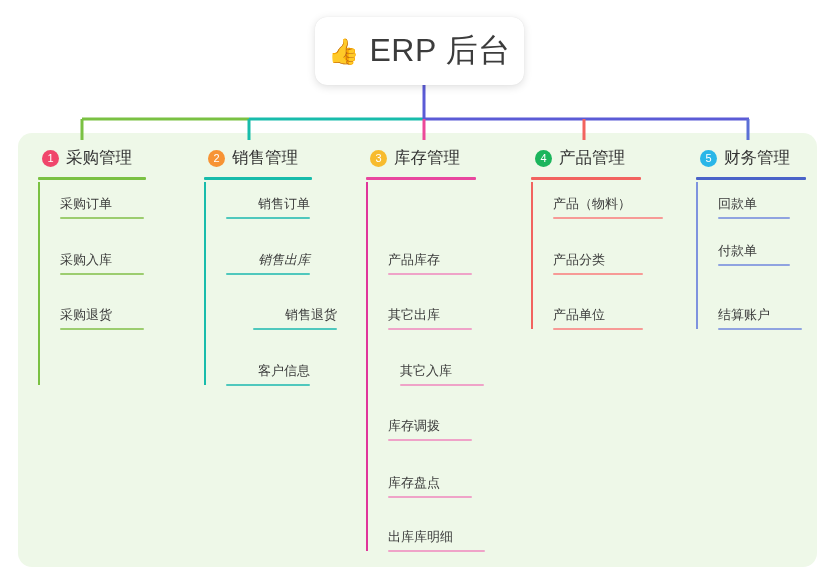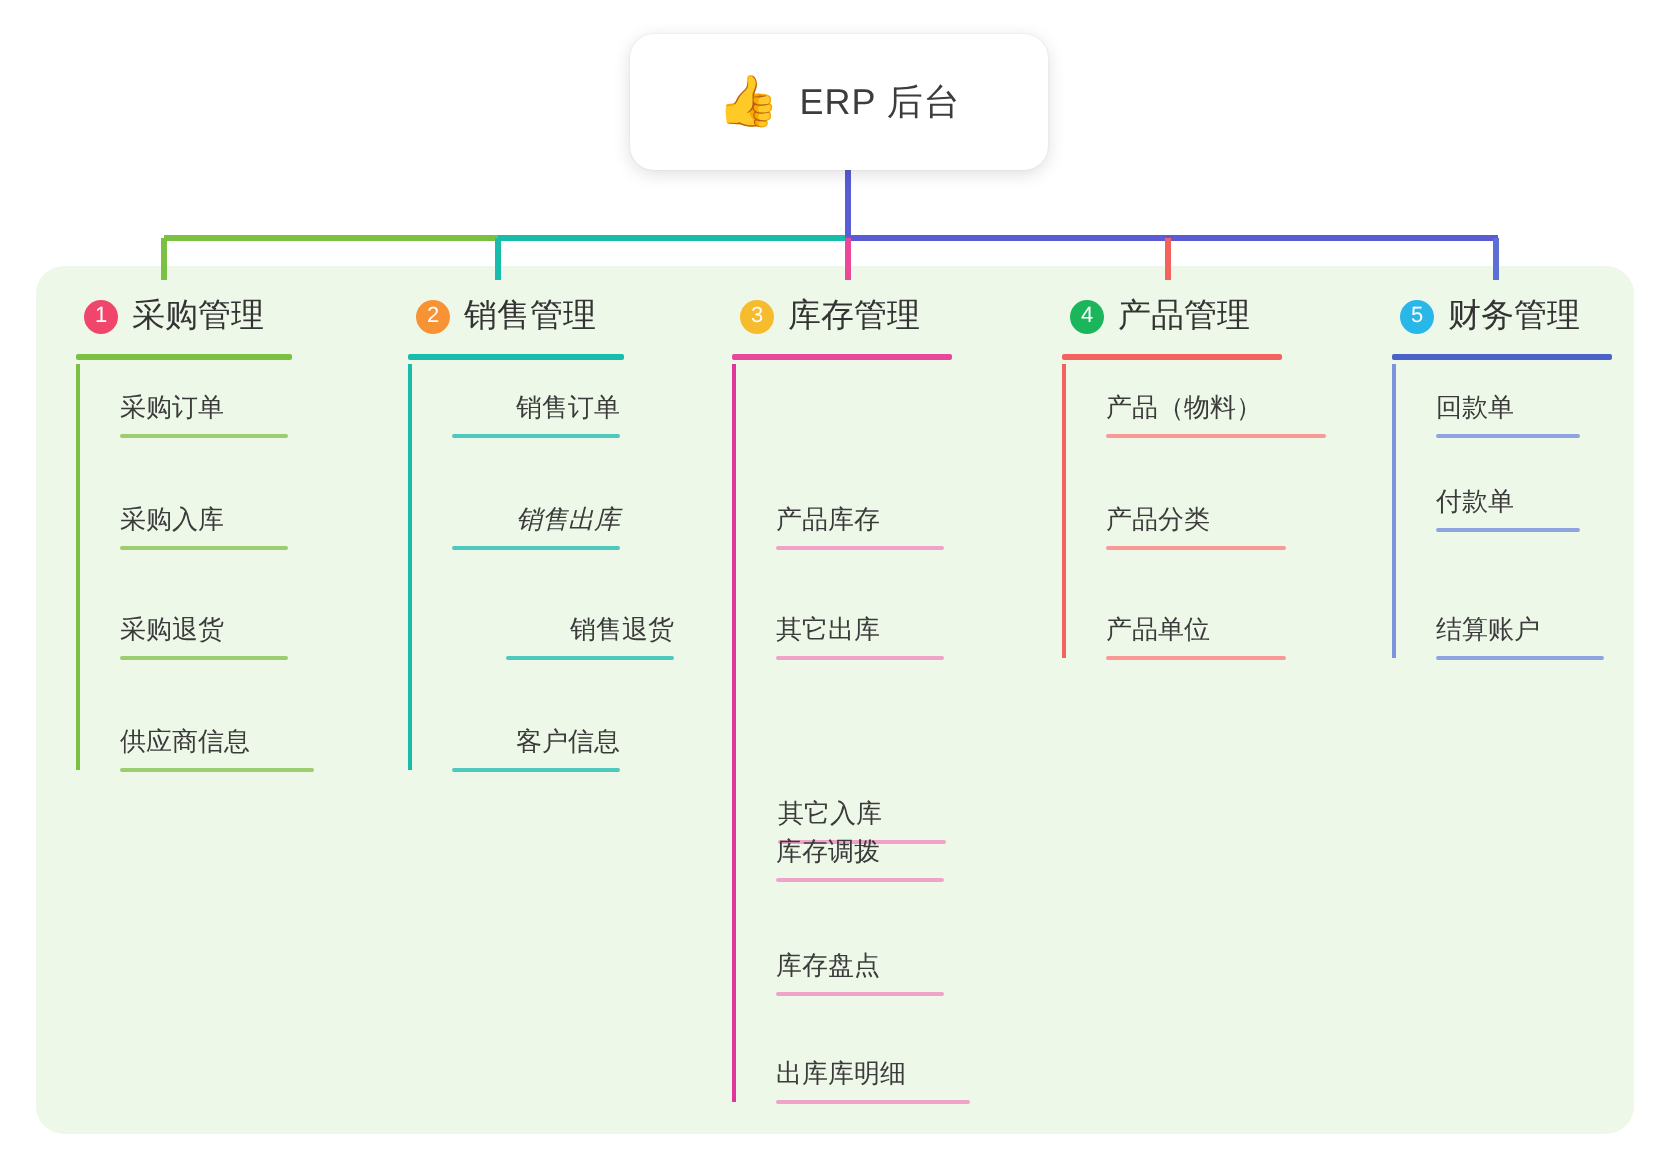--- a/index.html
+++ b/index.html
@@ -16,21 +16,21 @@
     position: absolute; left: 315px; top: 17px;
     width: 209px; height: 68px;
     background: #ffffff;
     border-radius: 12px;
     box-shadow: 0 2px 9px rgba(0,0,0,0.13), 0 0 1px rgba(0,0,0,0.10);
     display: flex; align-items: center; justify-content: center;
     gap: 10px;
   }
   .root-emoji { font-size: 25px; line-height: 1; }
   .root-title {
-    font-size: 18px; color: #3c3c3c; letter-spacing: 0.5px;
+    font-size: 32px; color: #3c3c3c; letter-spacing: 0.5px;
     white-space: nowrap;
   }
 
   
   .panel {
     position: absolute; left: 18px; top: 133px;
     width: 799px; height: 434px;
     background: #eef8e8;
     border-radius: 14px;
   }
@@ -96,24 +96,20 @@
             <div class="leaf-rule" style="width: 84px; background: rgb(156, 205, 111);"></div>
           </div>
           <div class="leaf" style="position: absolute; left: 0px; top: 69.5px;">
             <span class="leaf-text">采购入库</span>
             <div class="leaf-rule" style="width: 84px; background: rgb(156, 205, 111);"></div>
           </div>
           <div class="leaf" style="position: absolute; left: 0px; top: 125px;">
             <span class="leaf-text">采购退货</span>
             <div class="leaf-rule" style="width: 84px; background: rgb(156, 205, 111);"></div>
           </div>
-          <div class="leaf" style="position: absolute; left: 0px; top: 180.5px;">
-            <span class="leaf-text">供应商信息</span>
-            <div class="leaf-rule" style="width: 97px; background: rgb(156, 205, 111);"></div>
-          </div>
         </div>
       </div>
       <div class="col" style="left: 204px;">
         <div class="col-head">
           <span class="badge" style="background: rgb(247, 147, 52);">2</span>
           <span class="col-title">销售管理</span>
         </div>
         <div class="head-rule" style="width: 108px; background: rgb(24, 188, 171);"></div>
         <div class="leaf-wrap" style="height: 202.5px; text-align: right;">
           <div class="spine" style="background: rgb(24, 188, 171); height: 202.5px;"></div>
@@ -144,21 +140,21 @@
         <div class="leaf-wrap" style="height: 369px;">
           <div class="spine" style="background: rgb(224, 53, 154); height: 369px;"></div>
           <div class="leaf" style="position: absolute; left: 0px; top: 69.5px;">
             <span class="leaf-text">产品库存</span>
             <div class="leaf-rule" style="width: 84px; background: rgb(239, 163, 200);"></div>
           </div>
           <div class="leaf" style="position: absolute; left: 0px; top: 125px;">
             <span class="leaf-text">其它出库</span>
             <div class="leaf-rule" style="width: 84px; background: rgb(239, 163, 200);"></div>
           </div>
-          <div class="leaf" style="position: absolute; left: 1px; top: 180.5px; margin-top: 36px;">
+          <div class="leaf" style="position: absolute; left: 12px; top: 180.5px;">
             <span class="leaf-text">其它入库</span>
             <div class="leaf-rule" style="width: 84px; background: rgb(239, 163, 200);"></div>
           </div>
           <div class="leaf" style="position: absolute; left: 0px; top: 236px;">
             <span class="leaf-text">库存调拨</span>
             <div class="leaf-rule" style="width: 84px; background: rgb(239, 163, 200);"></div>
           </div>
           <div class="leaf" style="position: absolute; left: 0px; top: 293px;">
             <span class="leaf-text">库存盘点</span>
             <div class="leaf-rule" style="width: 84px; background: rgb(239, 163, 200);"></div>

